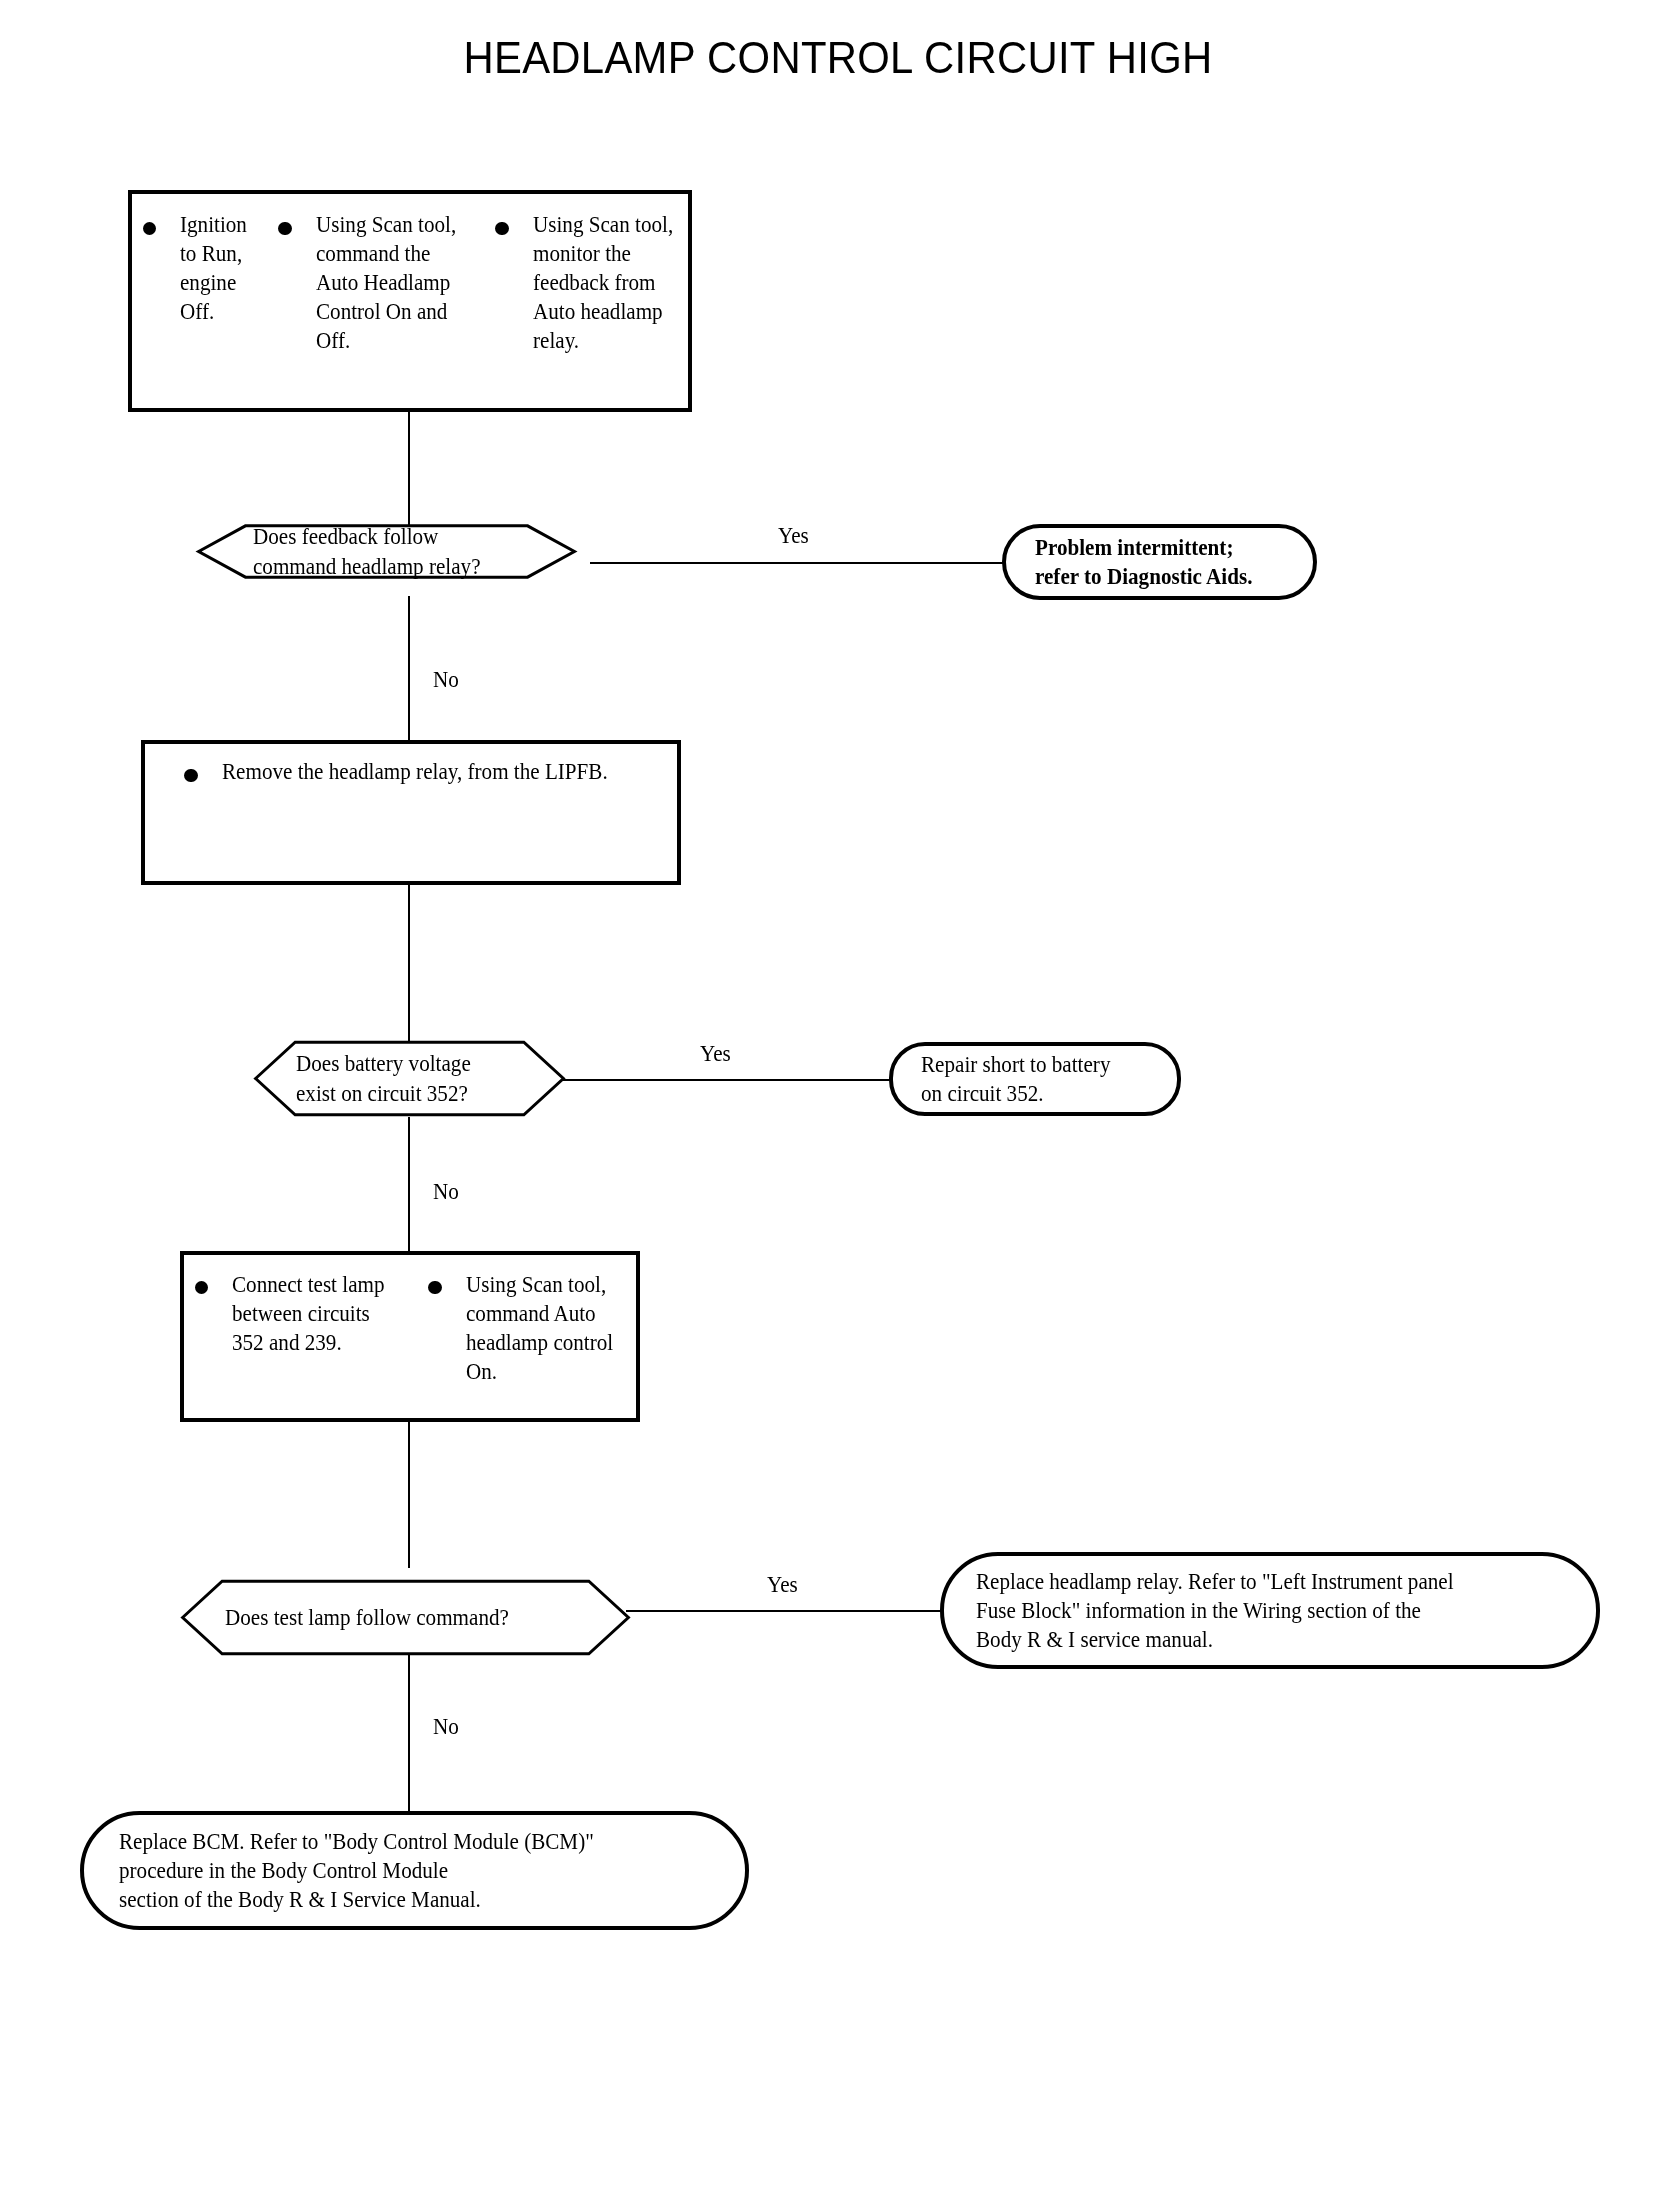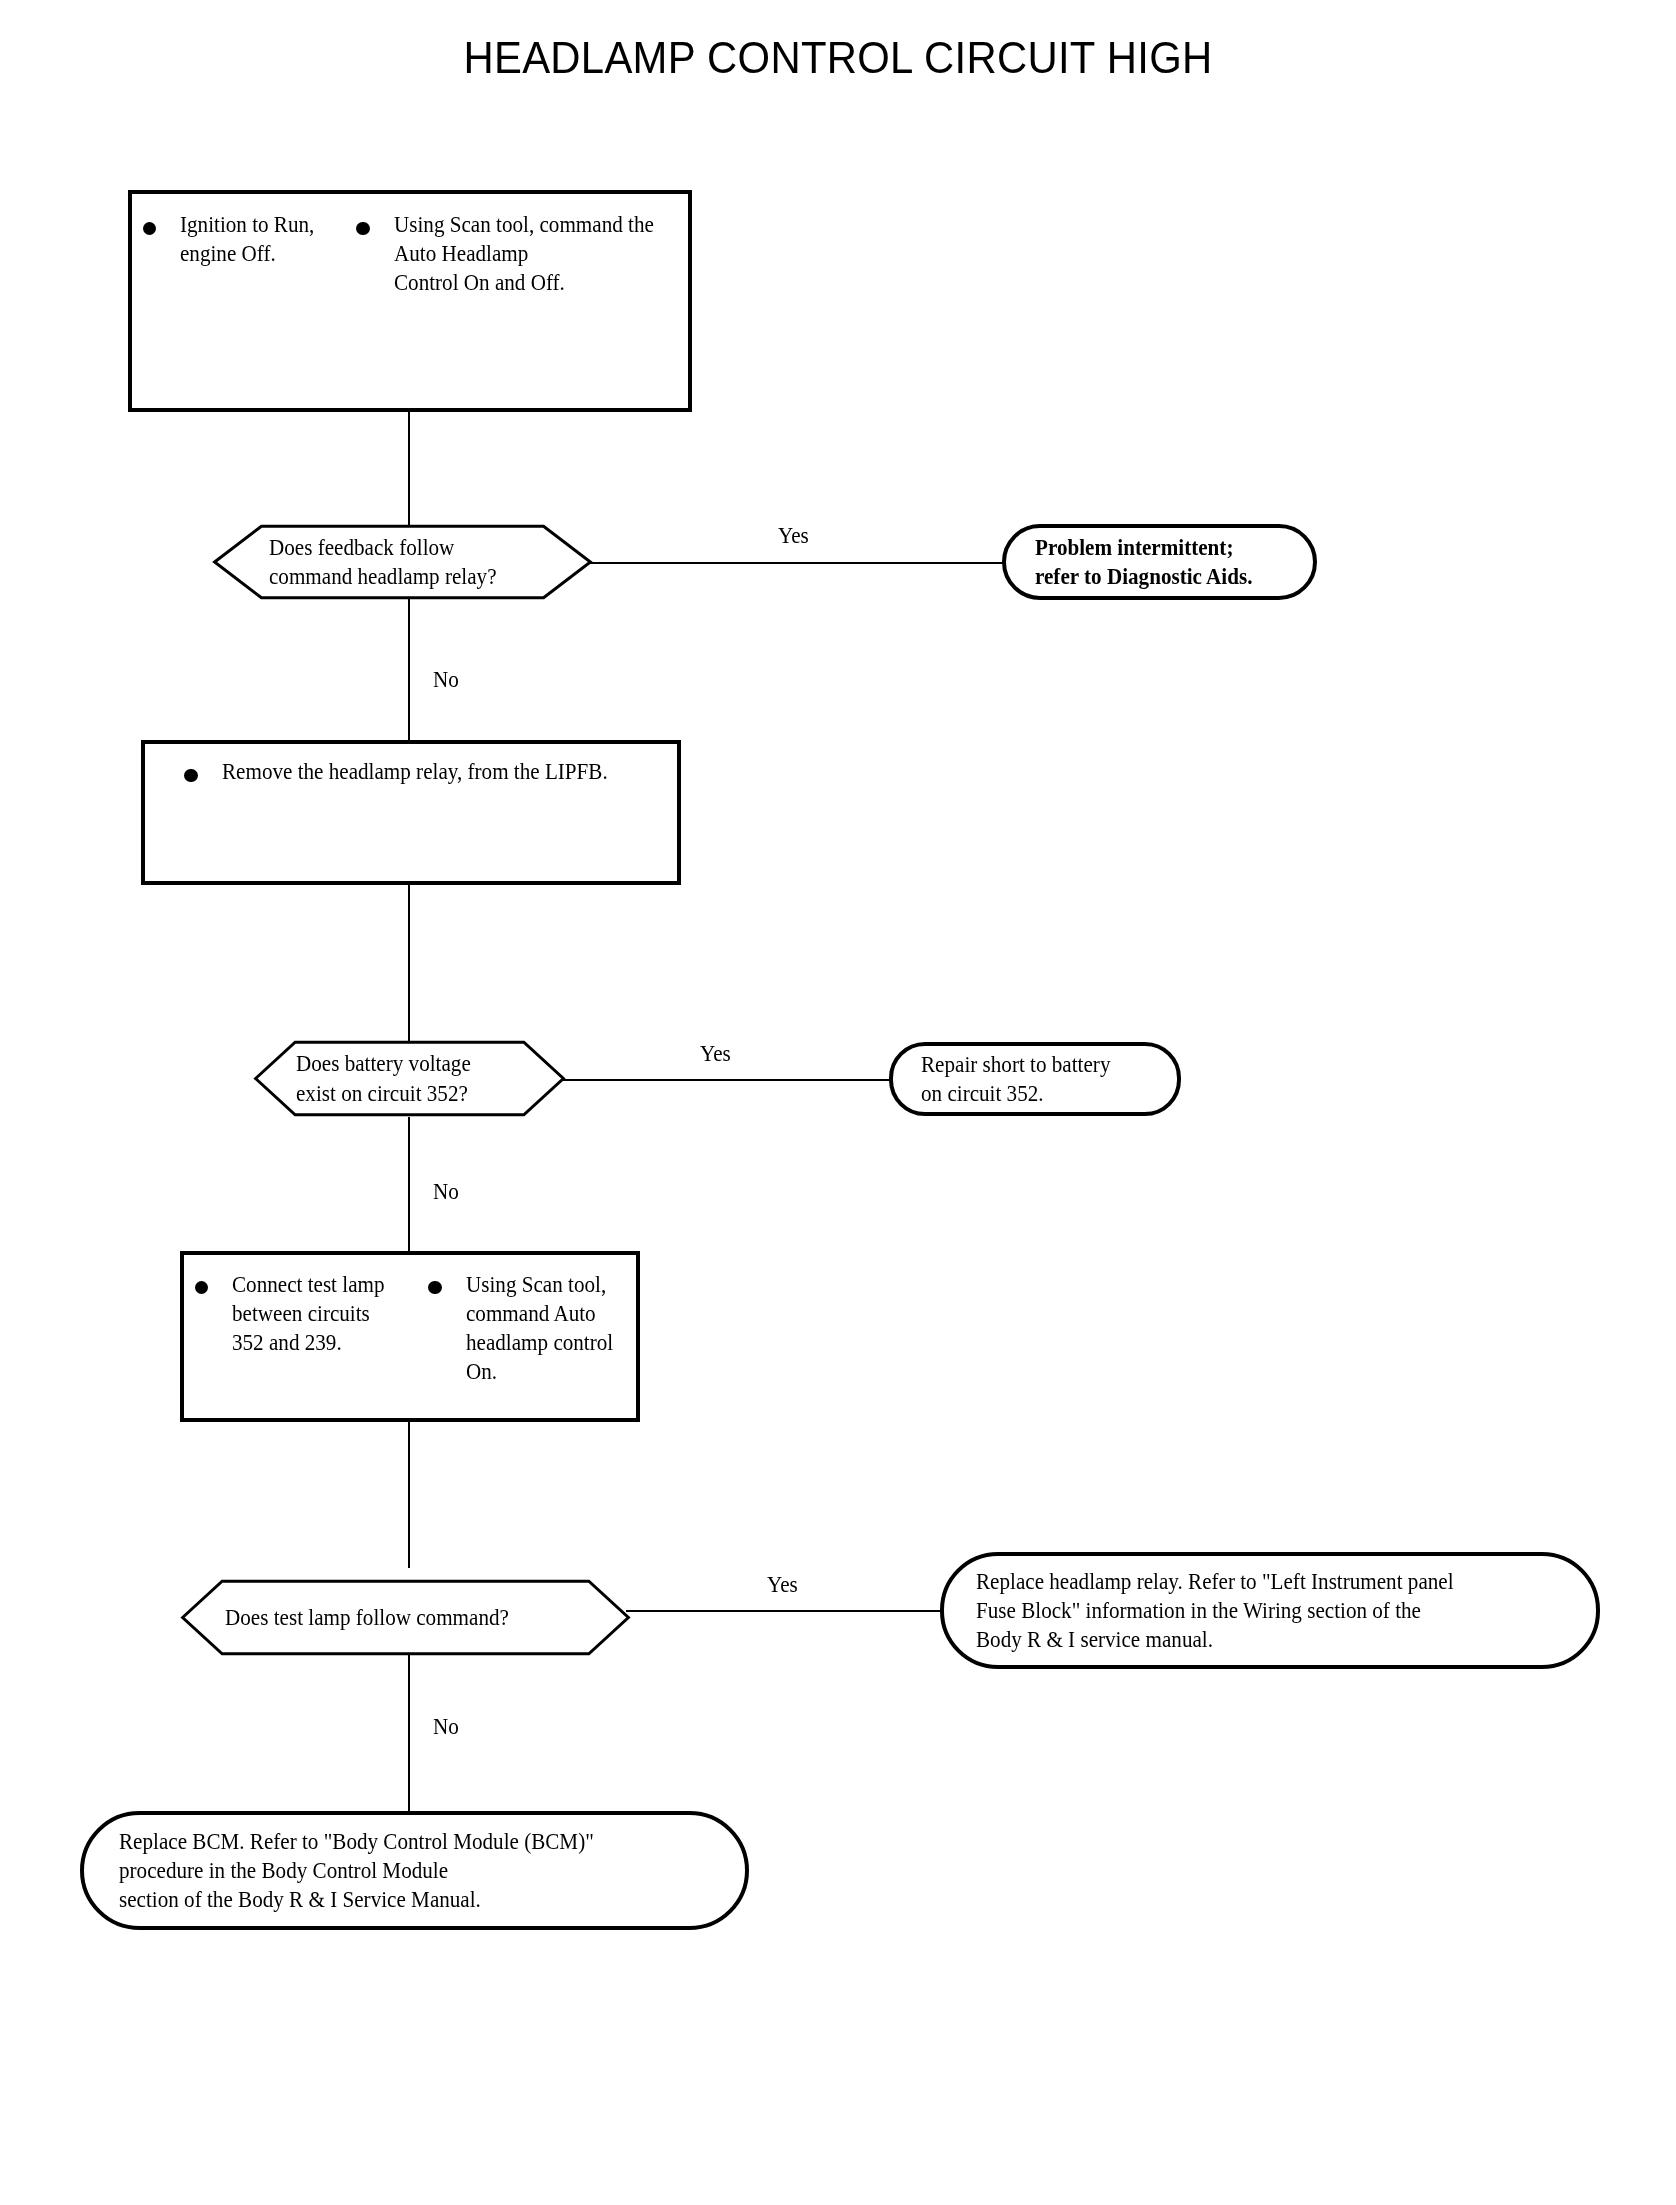--- a/index.html
+++ b/index.html
@@ -174,24 +174,29 @@
     <div class="bullet-list" style="padding:16px 16px 16px 11px;">
       <div class="bullet-item" style="margin-bottom:18px;">
         <div class="bullet-dot"></div>
         <div class="bullet-text" style="margin-left:24px;">Ignition to Run, engine Off.</div>
       </div>
       <div class="bullet-item" style="margin-bottom:18px;">
         <div class="bullet-dot"></div>
         <div class="bullet-text" style="margin-left:24px;">Using Scan tool, command the Auto Headlamp
 Control On and Off.</div>
       </div>
-    </div>
-  </div>
-
-  <div class="decision" style="left:214px; top:525px; width:377px; height:74px;">
+      <div class="bullet-item">
+        <div class="bullet-dot"></div>
+        <div class="bullet-text" style="margin-left:24px;">Using Scan tool, monitor the feedback from
+Auto headlamp relay.</div>
+      </div>
+    </div>
+  </div>
+
+  <div class="decision" style="left:198px; top:525px; width:377px; height:53px;">
     <svg viewBox="0 0 620 122" preserveAspectRatio="none">
       <polygon points="1,61 78,2 542,2 619,61 542,120 78,120" fill="#ffffff" stroke="#000000" stroke-width="3" vector-effect="non-scaling-stroke"></polygon>
     </svg>
     <div class="dec-label" style="padding-left:55px;">
       <span>Does feedback follow
 command headlamp relay?</span>
     </div>
   </div>
 
   <div class="terminal-box" style="left:1002px; top:524px; width:315px; height:76px; border-radius:38px; padding-left:29px; padding-right:16px;font-weight:bold;">

